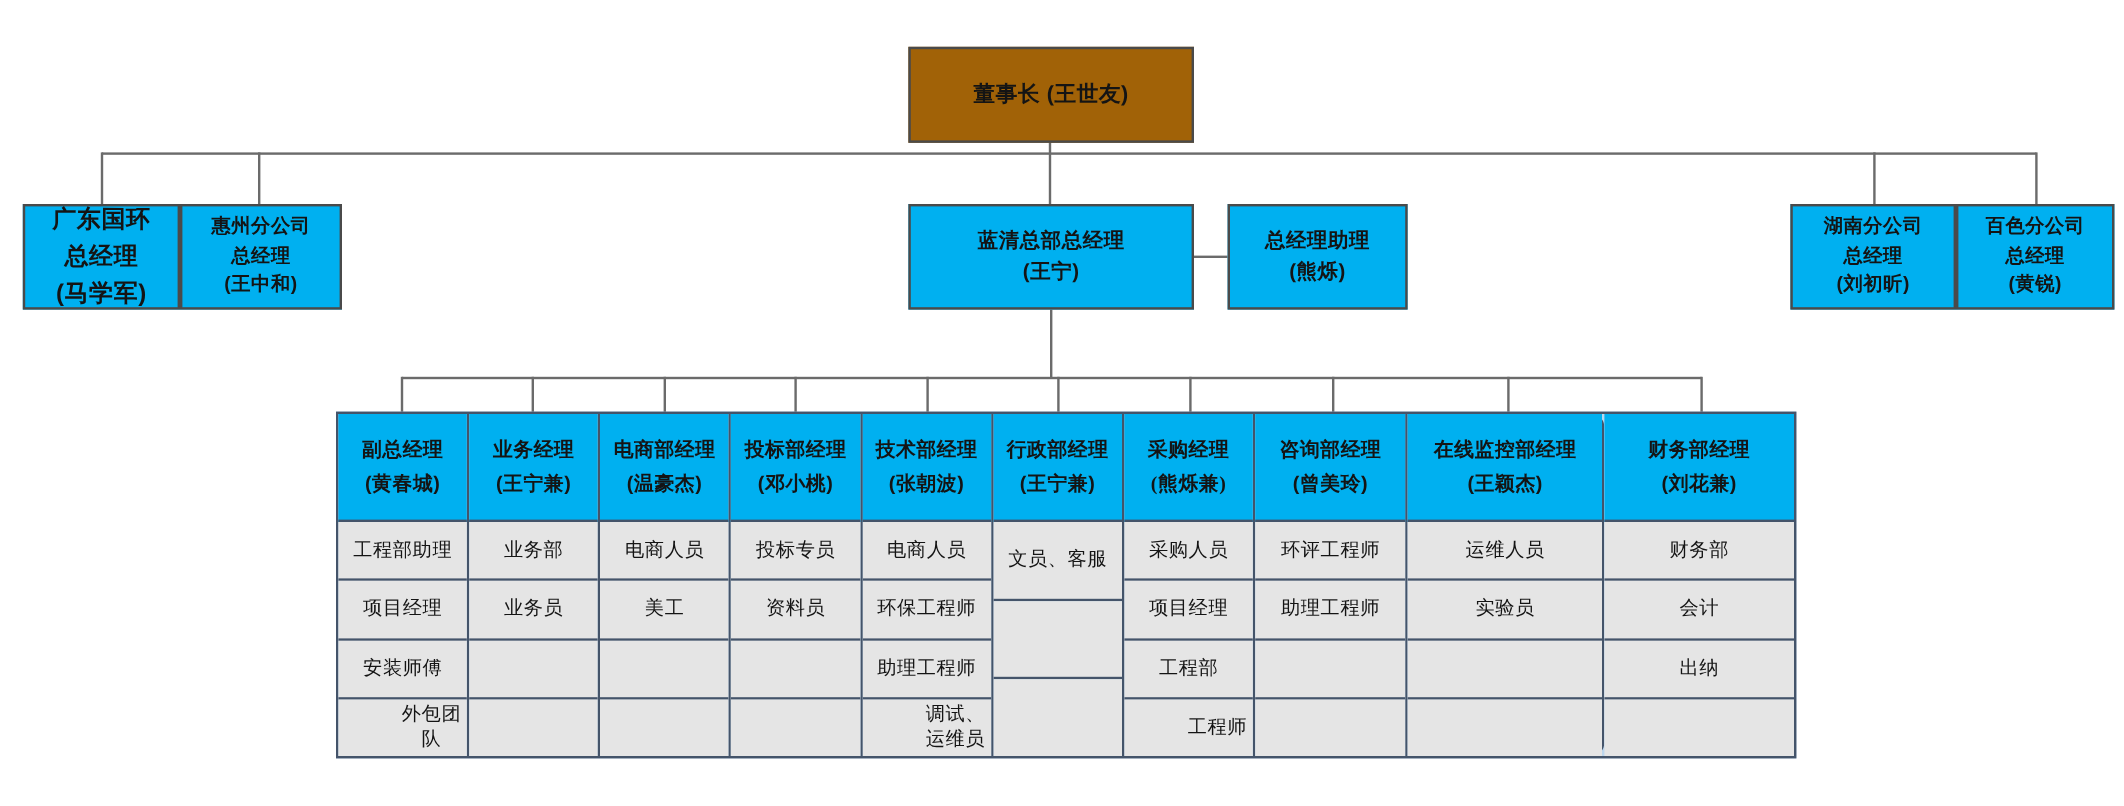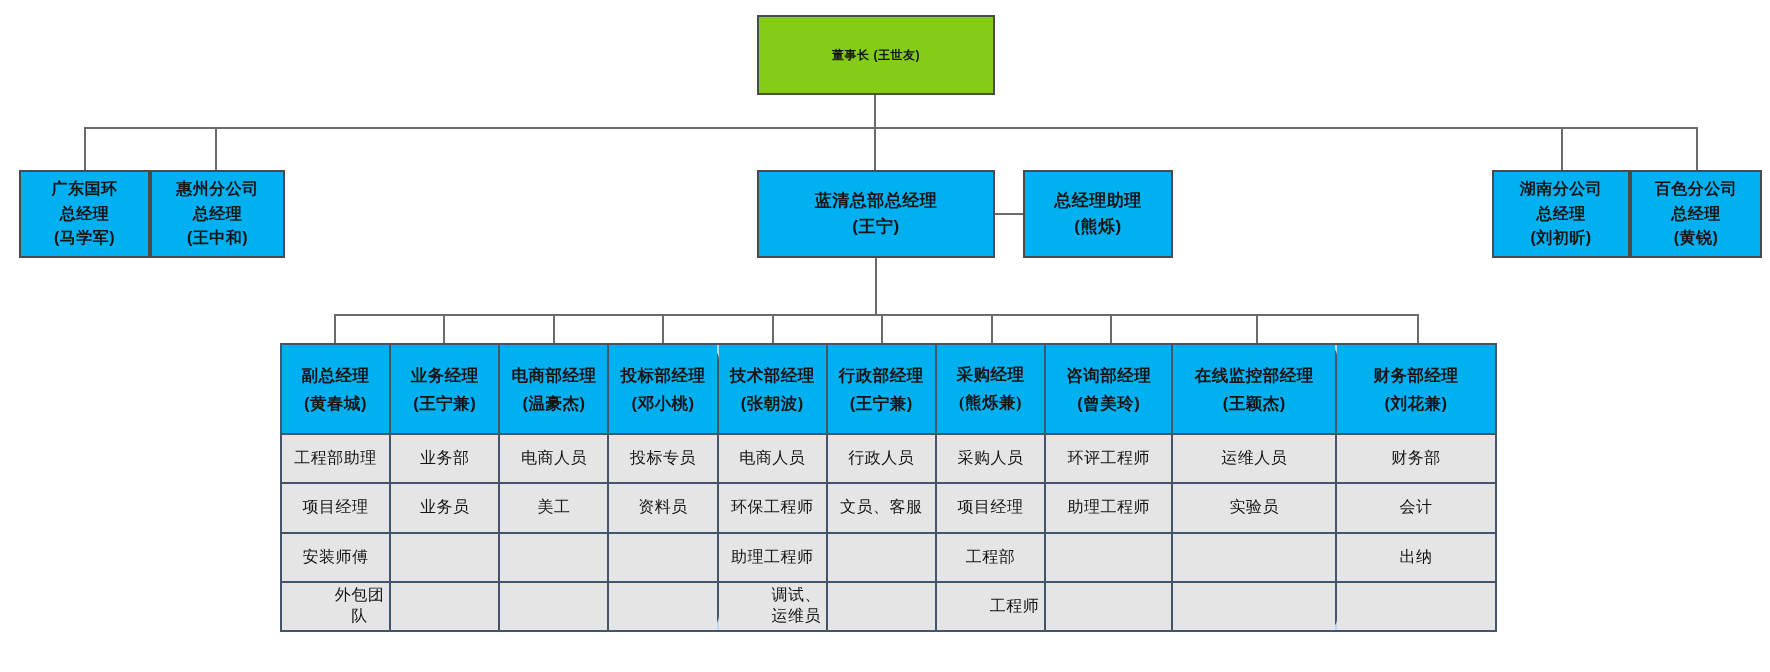--- a/index.html
+++ b/index.html
@@ -13,21 +13,21 @@
   .hline,.vline{position:absolute;background:#6b6b6b;}
   .hline{height:2px;}
   .vline{width:2px;}
   
   .box{
     position:absolute;box-sizing:border-box;
     display:flex;flex-direction:column;align-items:center;justify-content:center;
     text-align:center;border:2px solid #4a4a4a;
     font-weight:600;line-height:1.55;letter-spacing:.5px;
   }
-  .box.green{background:#84cc16;font-size:12px;}
+  .box.green{background:#a16207;font-size:18px;margin-top:24px;}
   .box.cyan{background:#00B0F0;font-size:17px;}
   .box span{display:block;}
   
   .org-table{
     position:absolute;left:280px;top:343px;width:1217px;height:289px;
     display:flex;box-sizing:border-box;border:2px solid #44546A;background:#BDD7EE;
   }
   .tcol{
     display:flex;flex-direction:column;box-sizing:border-box;
     border-right:2px solid #44546A;
@@ -71,21 +71,21 @@
   <div class="vline" style="left:881px;top:314px;height:30px;"></div>
   <div class="vline" style="left:991px;top:314px;height:30px;"></div>
   <div class="vline" style="left:1110px;top:314px;height:30px;"></div>
   <div class="vline" style="left:1256px;top:314px;height:30px;"></div>
   <div class="vline" style="left:1417px;top:314px;height:30px;"></div>
 
   <div class="box green" style="left:757px;top:15px;width:238px;height:80px;">
     <span>董事长 (王世友)</span>
   </div>
 
-  <div class="box cyan" style="left:19px;top:170px;width:131px;height:88px;font-size:16px;">
+  <div class="box cyan" style="left:19px;top:170px;width:131px;height:88px;font-size:20px;">
     <span>广东国环</span>
     <span>总经理</span>
     <span>(马学军)</span>
   </div>
   <div class="box cyan" style="left:150px;top:170px;width:135px;height:88px;font-size:16px;">
     <span>惠州分公司</span>
     <span>总经理</span>
     <span>(王中和)</span>
   </div>
   <div class="box cyan" style="left:757px;top:170px;width:238px;height:88px;">
@@ -135,21 +135,21 @@
       <div class="thead">
         <span>电商部经理</span>
         <span>(温豪杰)</span>
       </div>
       <div class="tcell">电商人员</div>
       <div class="tcell">美工</div>
       <div class="tcell"></div>
       <div class="tcell"></div>
     </div>
 
-    <div class="tcol" style="width:9%;border-radius:15px;">
+    <div class="tcol" style="width:9%;">
       <div class="thead">
         <span>投标部经理</span>
         <span>(邓小桃)</span>
       </div>
       <div class="tcell">投标专员</div>
       <div class="tcell">资料员</div>
       <div class="tcell"></div>
       <div class="tcell"></div>
     </div>
 
@@ -162,21 +162,20 @@
       <div class="tcell">环保工程师</div>
       <div class="tcell">助理工程师</div>
       <div class="tcell">调试、运维员</div>
     </div>
 
     <div class="tcol" style="width:9%;">
       <div class="thead">
         <span>行政部经理</span>
         <span>(王宁兼)</span>
       </div>
-      <div class="tcell">行政人员</div>
       <div class="tcell">文员、客服</div>
       <div class="tcell"></div>
       <div class="tcell"></div>
     </div>
 
     <div class="tcol" style="width:9%;font-family:Liberation Serif, serif;">
       <div class="thead">
         <span>采购经理</span>
         <span>(熊烁兼)</span>
       </div>

